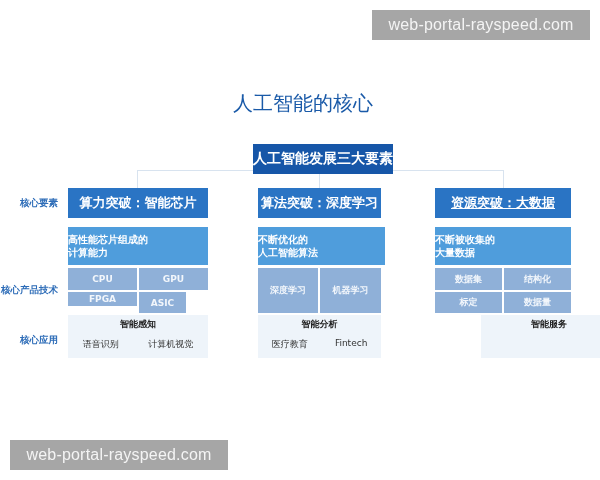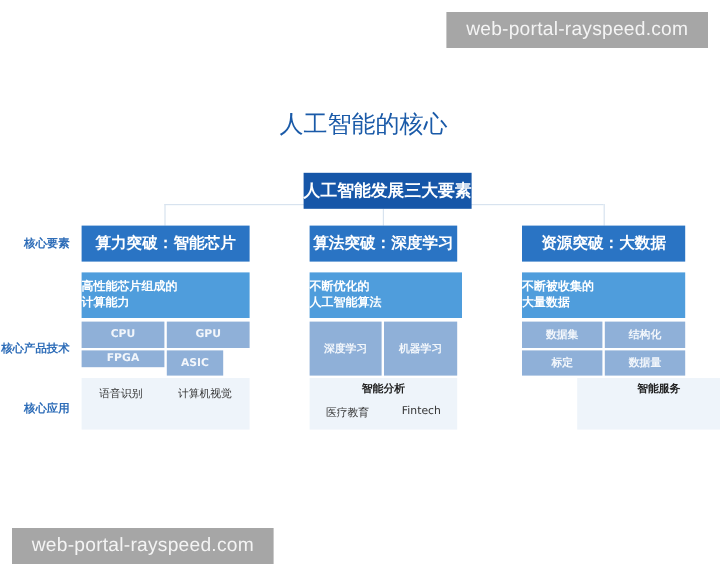--- a/index.html
+++ b/index.html
@@ -46,20 +46,21 @@
 <div class="abs hdr" style="left:68px;top:188px;width:140px;height:30px;">算力突破：智能芯片</div>
 <div class="abs desc" style="left:68px;top:227px;width:140px;height:38px;">
   <span>高性能芯片组成的</span>
   <span>计算能力</span>
 </div>
 <div class="abs cell" style="left:68px;top:268px;width:69px;height:22px;">CPU</div>
 <div class="abs cell" style="left:139px;top:268px;width:69px;height:22px;">GPU</div>
 <div class="abs cell" style="left:68px;top:292px;width:69px;height:14px;">FPGA</div>
 <div class="abs cell" style="left:139px;top:292px;width:47px;height:21px;">ASIC</div>
 <div class="abs app" style="left:68px;top:315px;width:140px;height:43px;">
+  <div class="apphead">智能感知</div>
   <div class="items">
     <span>语音识别</span>
     <span>计算机视觉</span>
   </div>
 </div>
 
 <div class="abs hdr" style="left:258px;top:188px;width:123px;height:30px;">算法突破：深度学习</div>
 <div class="abs desc" style="left:258px;top:227px;width:127px;height:38px;">
   <span>不断优化的</span>
   <span>人工智能算法</span>
@@ -67,21 +68,21 @@
 <div class="abs cell" style="left:258px;top:268px;width:60px;height:45px;">深度学习</div>
 <div class="abs cell" style="left:320px;top:268px;width:61px;height:45px;">机器学习</div>
 <div class="abs app" style="left:258px;top:315px;width:123px;height:43px;">
   <div class="apphead">智能分析</div>
   <div class="items">
     <span>医疗教育</span>
     <span>Fintech</span>
   </div>
 </div>
 
-<div class="abs hdr" style="left:435px;top:188px;width:136px;height:30px;">资源突破：大数据</div>
+<div class="abs hdr" style="left:435px;top:188px;width:136px;height:30px;text-decoration:underline;">资源突破：大数据</div>
 <div class="abs desc" style="left:435px;top:227px;width:136px;height:38px;">
   <span>不断被收集的</span>
   <span>大量数据</span>
 </div>
 <div class="abs cell" style="left:435px;top:268px;width:67px;height:22px;">数据集</div>
 <div class="abs cell" style="left:504px;top:268px;width:67px;height:22px;">结构化</div>
 <div class="abs cell" style="left:435px;top:292px;width:67px;height:21px;">标定</div>
 <div class="abs cell" style="left:504px;top:292px;width:67px;height:21px;">数据量</div>
 <div class="abs app" style="left:435px;top:315px;width:136px;height:43px;margin-left:46px;">
   <div class="apphead">智能服务</div>

